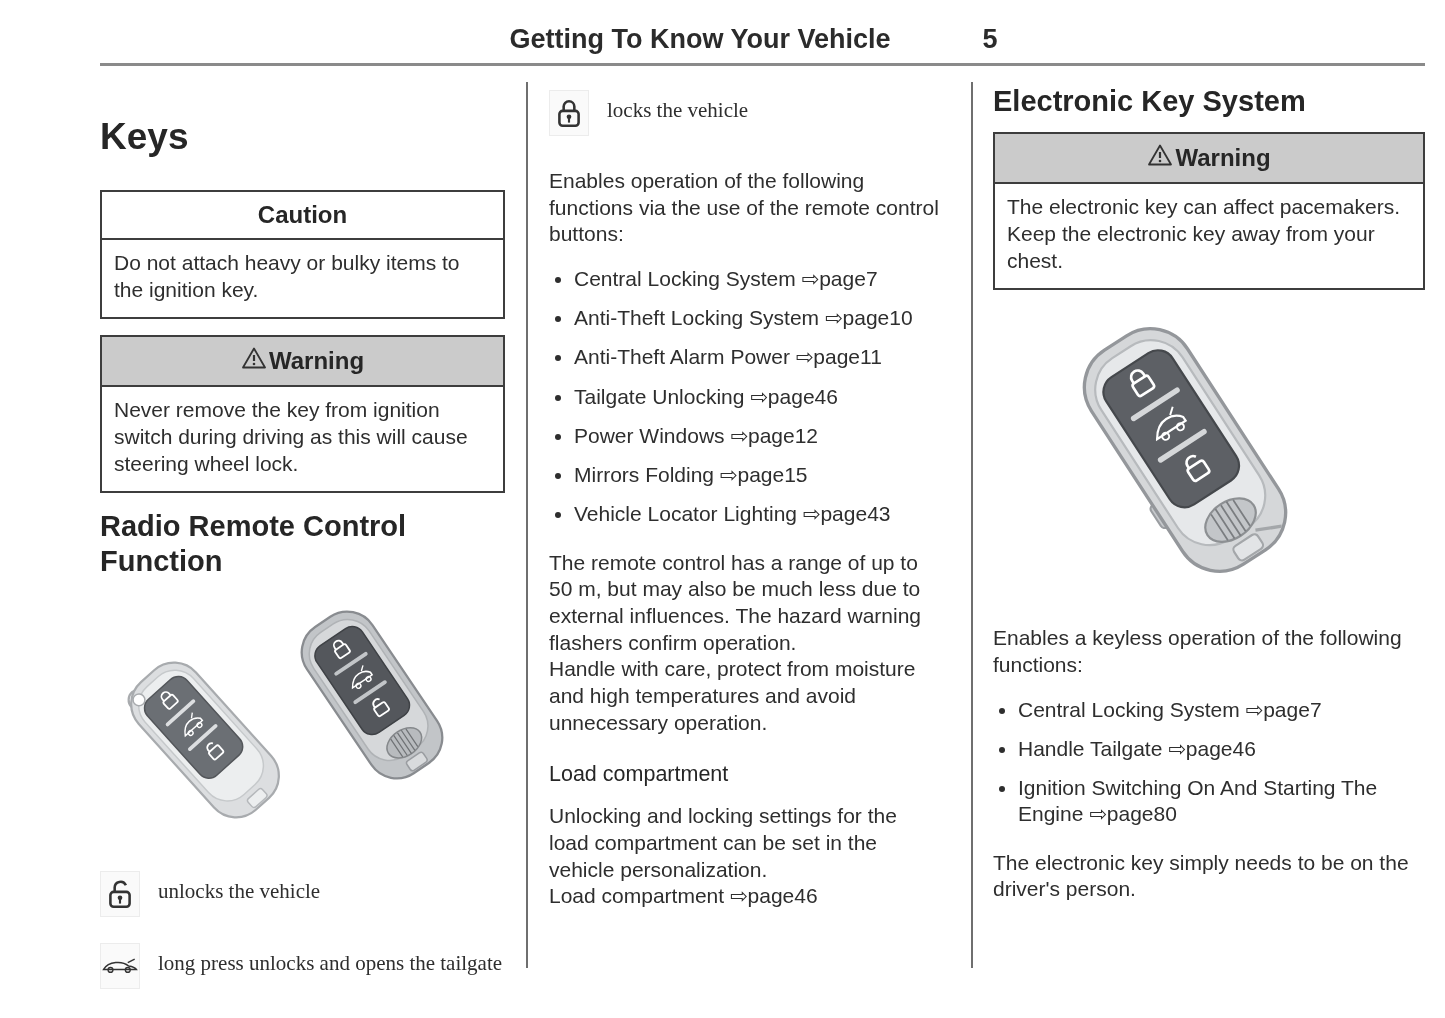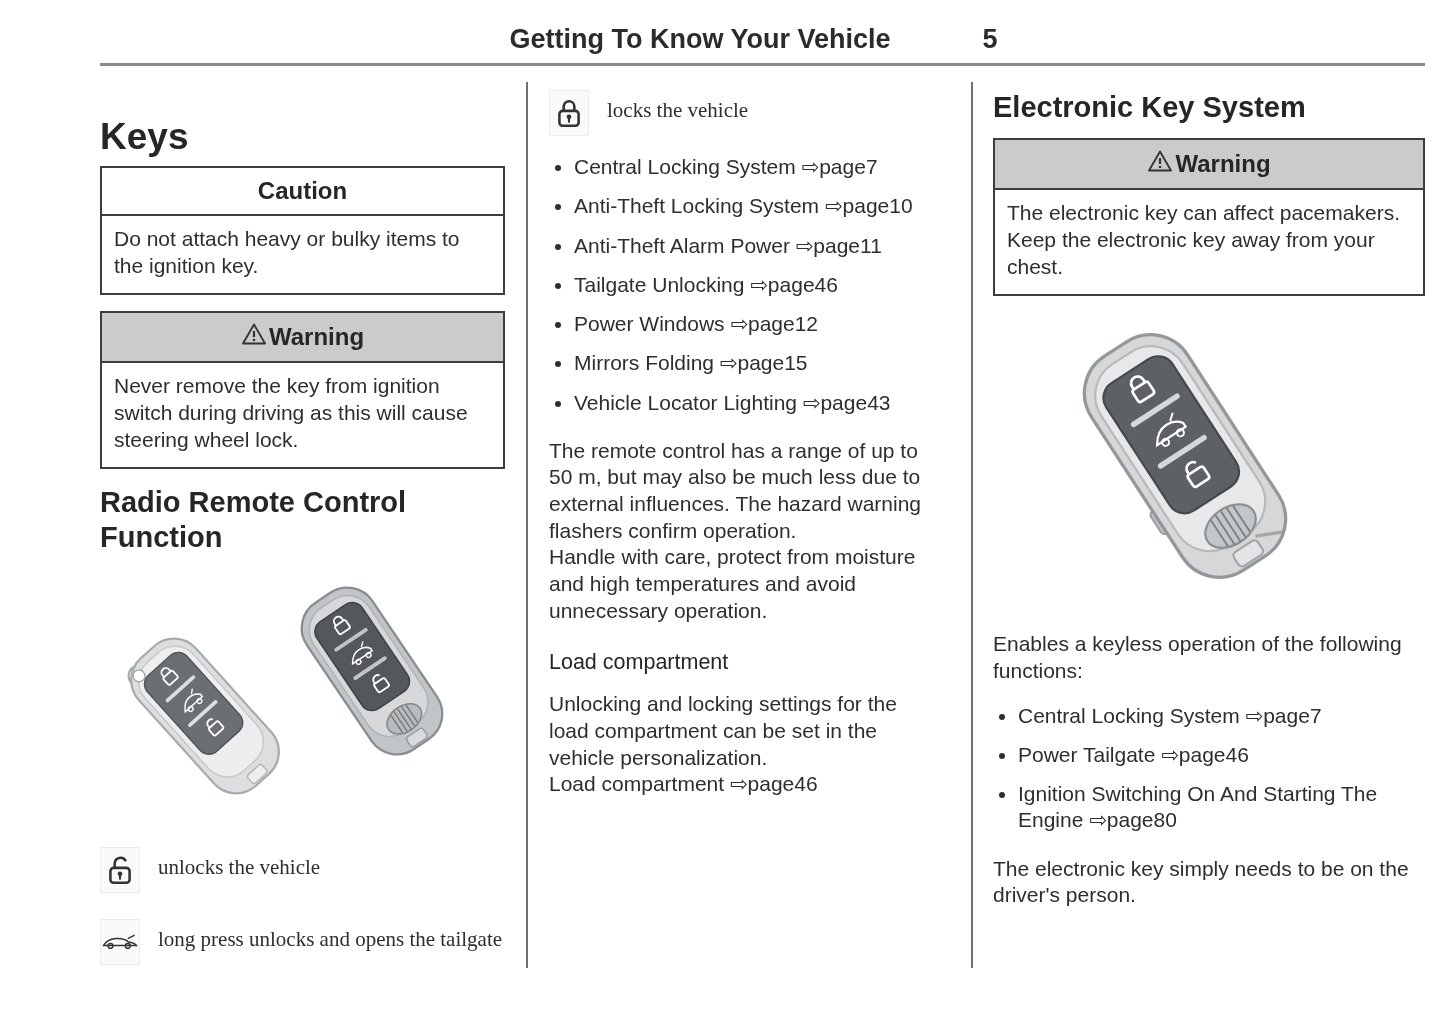--- a/index.html
+++ b/index.html
@@ -20,24 +20,24 @@
   .col{box-sizing:border-box;}
   .col-1{width:405px;flex:none;}
   .col-2{width:390px;flex:none;}
   .col-3{flex:1;min-width:0;}
   .vdivider{width:2px;background:#6f6f6f;flex:none;}
   .vd-1{margin:0 21px;}
   .vd-2{margin:0 20px 0 32px;}
   
   h1{font-size:37px;font-weight:bold;margin:34px 0 0;color:#262626;}
   h2{font-size:29px;font-weight:bold;line-height:1.18;margin:16px 0 0;color:#262626;}
-  .col-3 h2{margin-top:8px;}
+  .col-3 h2{margin-top:2px;}
   .subhead{font-size:21.5px;font-weight:normal;margin:26px 0 0;color:#262626;}
   
-  .notice{border:2px solid var(--box-border,#3d3d3d);margin-top:8px;}
+  .notice{border:2px solid var(--box-border,#3d3d3d);margin-top:32px;}
   .notice + .notice{margin-top:16px;}
   .notice-header{
     display:flex;align-items:center;justify-content:center;gap:2px;
     text-align:center;font-weight:bold;font-size:24px;padding:9px 6px;
     border-bottom:2px solid var(--box-border,#3d3d3d);color:#262626;
   }
   .notice.warning .notice-header{background:var(--warning-header-bg,#cbcbcb);}
   .notice-body{padding:10px 12px 14px;font-size:21px;line-height:1.27;white-space:pre-line;}
   
   .para{font-size:21px;line-height:1.27;margin:22px 0 0;white-space:pre-line;}
@@ -173,20 +173,21 @@
           <svg width="28" height="32" viewBox="0 0 26 30">
             <path d="M8 13 v-4 a5 5 0 0 1 10 0 v4" fill="none" stroke="#333" stroke-width="2.4"></path>
             <rect x="4" y="13" width="18" height="14" rx="3" fill="none" stroke="#333" stroke-width="2.4"></rect>
             <circle cx="13" cy="18.5" r="2.2" fill="#333"></circle>
             <rect x="12" y="19.5" width="2" height="4.5" fill="#333"></rect>
           </svg>
         </span>
         <span class="legend-text">locks the vehicle</span>
       </div>
 
+      <p class="para" style="margin-top:32px">Enables operation of the following functions via the use of the remote control buttons:</p>
 
       <ul class="refs">
         <li>Central Locking System ⇨page7</li>
         <li>Anti-Theft Locking System ⇨page10</li>
         <li>Anti-Theft Alarm Power ⇨page11</li>
         <li>Tailgate Unlocking ⇨page46</li>
         <li>Power Windows ⇨page12</li>
         <li>Mirrors Folding ⇨page15</li>
         <li>Vehicle Locator Lighting ⇨page43</li>
       </ul>
@@ -242,21 +243,21 @@
             <rect x="-13" y="98" width="26" height="15" rx="4" fill="#e2e4e6" stroke="#a4a7aa" stroke-width="2"></rect>
             <path d="M14 96 l22 10" stroke="#a4a7aa" stroke-width="3" fill="none"></path>
           </g>
         </svg>
       </div>
 
       <p class="para" style="margin-top:30px">Enables a keyless operation of the following functions:</p>
 
       <ul class="refs">
         <li>Central Locking System ⇨page7</li>
-        <li>Power Tailgate ⇨page46</li>
+        <li>Handle Tailgate ⇨page46</li>
         <li>Ignition Switching On And Starting The Engine ⇨page80</li>
       </ul>
 
       <p class="para">The electronic key simply needs to be on the driver's person.</p>
     </section>
 
   </main>
 </div>
 
 </body></html>

